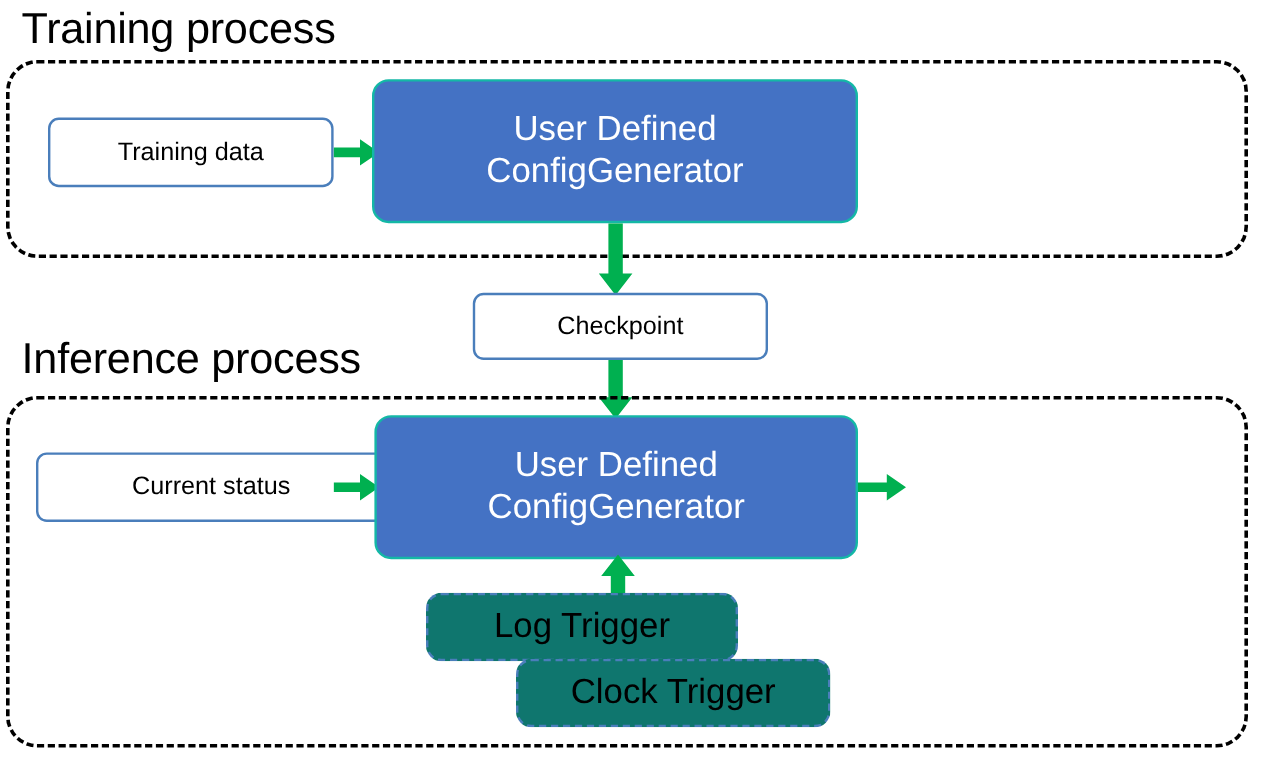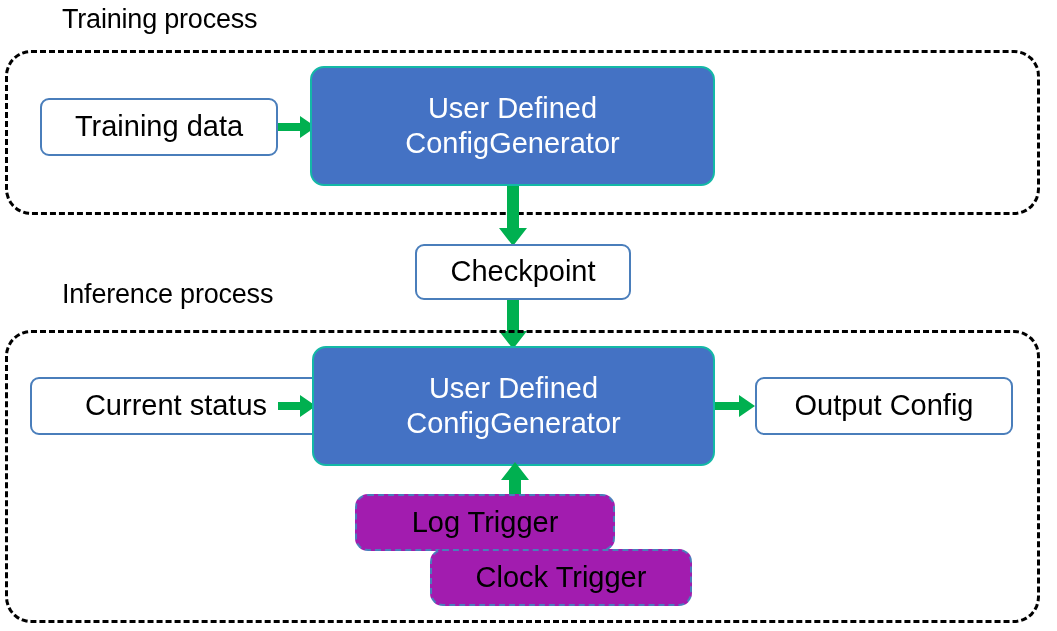--- a/index.html
+++ b/index.html
@@ -14,26 +14,25 @@
     position: relative;
     width: 1057px;
     height: 631px;
     background: #ffffff;
     overflow: hidden;
   }
 
   
   .section-caption {
     position: absolute;
-    font-size: 27px;
+    font-size: 36px;
     line-height: 1;
     color: #000000;
     white-space: nowrap;
     letter-spacing: -0.2px;
-    margin-left: 44px;
   }
 
   
   .group-box {
     position: absolute;
     border: 3px dashed #000000;
     border-radius: 26px;
     background: transparent;
     box-sizing: border-box;
   }
@@ -46,35 +45,35 @@
     align-items: center;
     justify-content: center;
     text-align: center;
     border-radius: 9px;
   }
 
   .node-white {
     background: #ffffff;
     border: 2px solid #4A7EBB;
     color: #000000;
-    font-size: 29px;
+    font-size: 21px;
     line-height: 1.1;
   }
 
   .node-blue {
     background: #4472C4;
     border: 2px solid #14b8a6;
     color: #ffffff;
     font-size: 29px;
     line-height: 1.22;
     border-radius: 14px;
   }
 
   .node-dashed {
-    background: #a21caf;
+    background: #0f766e;
     border: 2px dashed #4A7EBB;
     color: #000000;
     font-size: 29px;
     line-height: 1.1;
     border-radius: 13px;
   }
 
   .node-blue .node-line { display: block; }
 
   
@@ -108,21 +107,21 @@
       <span class="node-line">ConfigGenerator</span>
     </div>
   </div>
 
   <div class="arrow" style="left:497px; top:186px;">
     <svg width="32" height="62" viewBox="0 0 32 62" aria-hidden="true">
       <path d="M10 0 L22 0 L22 42 L30 42 L16 60 L2 42 L10 42 Z" fill="#00B050"></path>
     </svg>
   </div>
 
-  <div class="node node-white" style="left:415px; top:244px; width:216px; height:56px;">
+  <div class="node node-white" style="left:394px; top:244px; width:246px; height:56px;">
     <span>Checkpoint</span>
   </div>
 
   <div class="arrow" style="left:497px; top:300px;">
     <svg width="32" height="50" viewBox="0 0 32 50" aria-hidden="true">
       <path d="M10 0 L22 0 L22 31 L30 31 L16 49 L2 31 L10 31 Z" fill="#00B050"></path>
     </svg>
   </div>
 
   <div class="section-caption" style="left:18px; top:281px;">Inference process</div>
@@ -145,23 +144,20 @@
       <span class="node-line">ConfigGenerator</span>
     </div>
   </div>
 
   <div class="arrow" style="left:715px; top:391px;">
     <svg width="42" height="30" viewBox="0 0 42 30" aria-hidden="true">
       <path d="M0 11 L24 11 L24 4 L40 15 L24 26 L24 19 L0 19 Z" fill="#00B050"></path>
     </svg>
   </div>
 
-  <div class="node node-white" style="left:755px; top:377px; width:258px; height:58px;">
-    <span>Output Config</span>
-  </div>
 
   <div class="arrow" style="left:499px; top:462px;">
     <svg width="32" height="42" viewBox="0 0 32 42" aria-hidden="true">
       <path d="M16 0 L30 18 L22 18 L22 42 L10 42 L10 18 L2 18 Z" fill="#00B050"></path>
     </svg>
   </div>
 
   <div class="node node-dashed" style="left:355px; top:494px; width:260px; height:57px; z-index:1;">
     <span>Log Trigger</span>
   </div>

